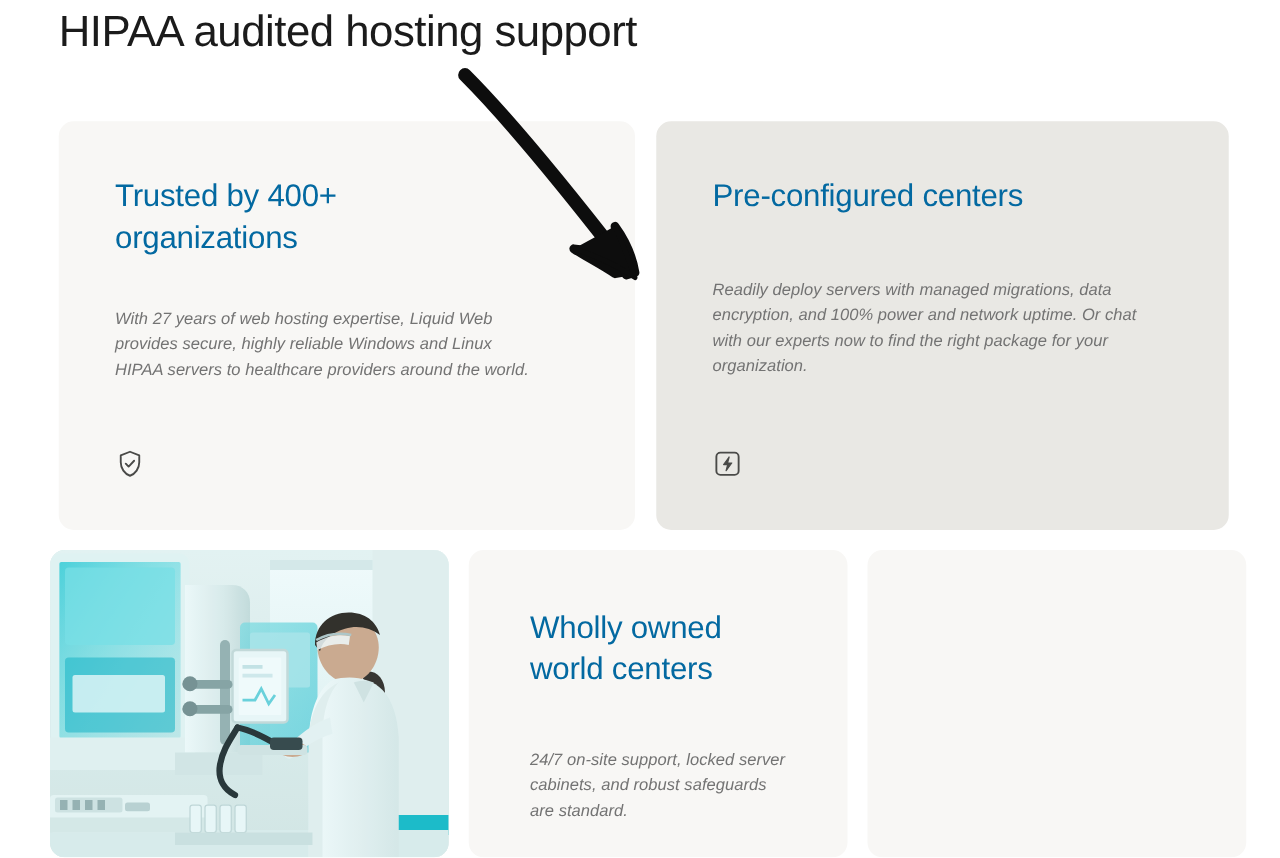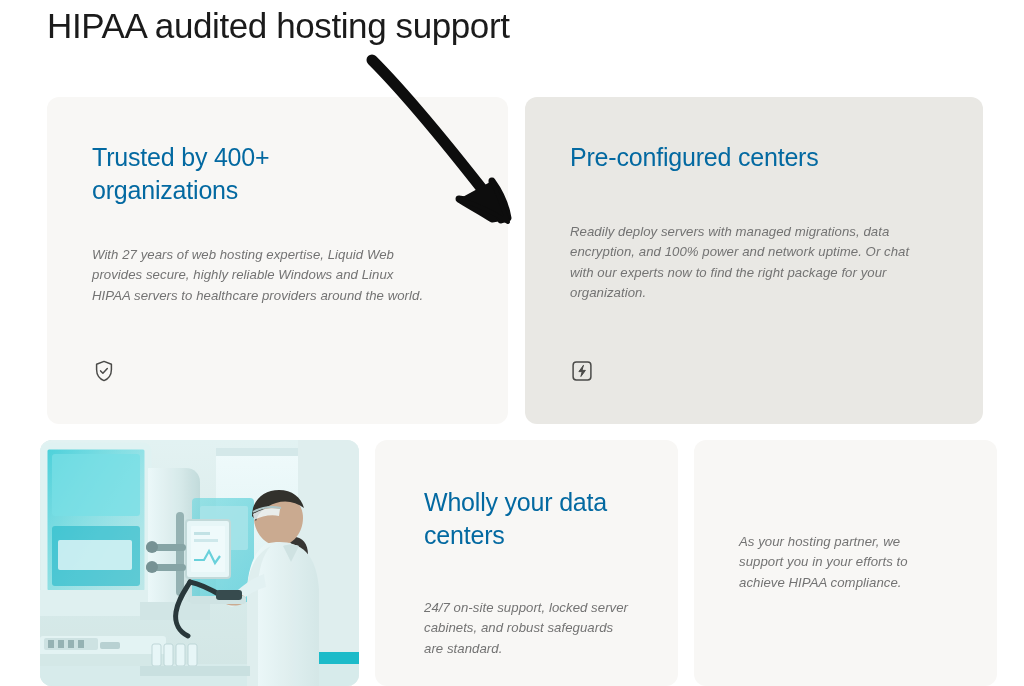--- a/index.html
+++ b/index.html
@@ -306,26 +306,25 @@
         <rect x="124" y="204" width="9" height="22" rx="2" fill="#f7fbfb" stroke="#cbd9d9"></rect>
         <rect x="136" y="204" width="9" height="22" rx="2" fill="#f7fbfb" stroke="#cbd9d9"></rect>
         <rect x="148" y="204" width="9" height="22" rx="2" fill="#f7fbfb" stroke="#cbd9d9"></rect>
         <rect x="100" y="226" width="110" height="10" fill="#d7e3e2"></rect>
 
         <rect x="0" y="0" width="319" height="246" fill="#23b9c6" opacity="0.07"></rect>
       </svg>
     </div>
 
     <div class="text-card card-c">
-      <div class="card-heading">Wholly your data centers</div>
+      <div class="card-heading">Wholly owned world centers</div>
       <div class="card-body">24/7 on-site support, locked server cabinets, and robust safeguards are standard.</div>
     </div>
 
     <div class="text-card card-d">
-      <div class="card-body">As your hosting partner, we support you in your efforts to achieve HIPAA compliance.</div>
     </div>
   </div>
 
   <svg class="arrow-overlay" viewBox="0 0 1024 686">
     <g>
       <path d="M372 60 C 404 92, 452 150, 500 212" stroke="#0d0d0d" stroke-width="11" fill="none" stroke-linecap="round"></path>
       <path d="M498 218 C 487 206, 470 200, 459 199 C 468 205, 482 212, 492 219 Z" fill="#0d0d0d" stroke="#0d0d0d" stroke-width="7" stroke-linejoin="round"></path>
       <path d="M501 220 C 497 206, 493 190, 492 181 C 500 192, 506 206, 508 218 Z" fill="#0d0d0d" stroke="#0d0d0d" stroke-width="7" stroke-linejoin="round"></path>
       <path d="M459 199 C 478 205, 496 214, 508 222 C 503 208, 497 192, 492 181" fill="#0d0d0d" stroke="#0d0d0d" stroke-width="4" stroke-linejoin="round"></path>
     </g>

